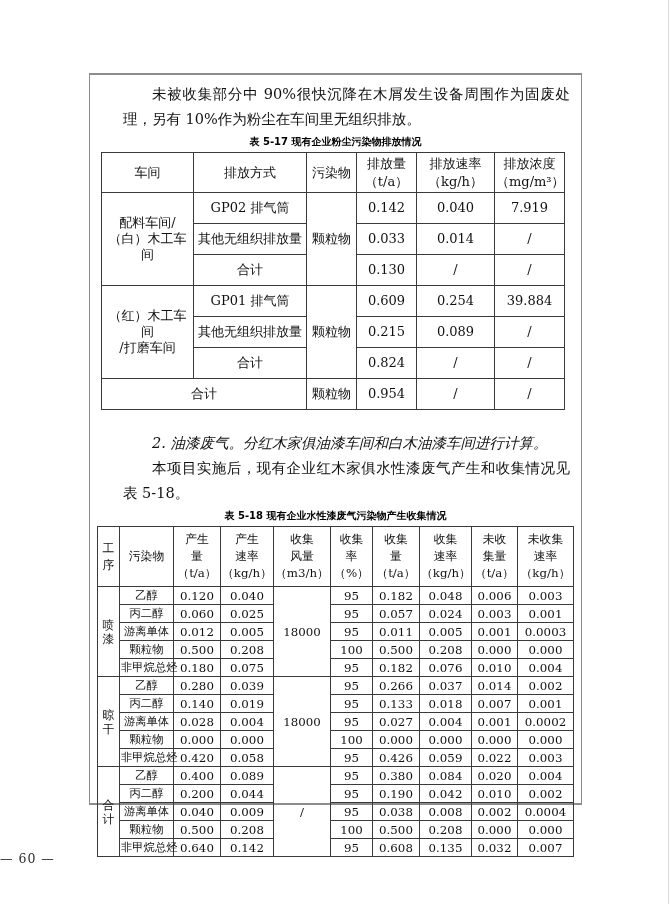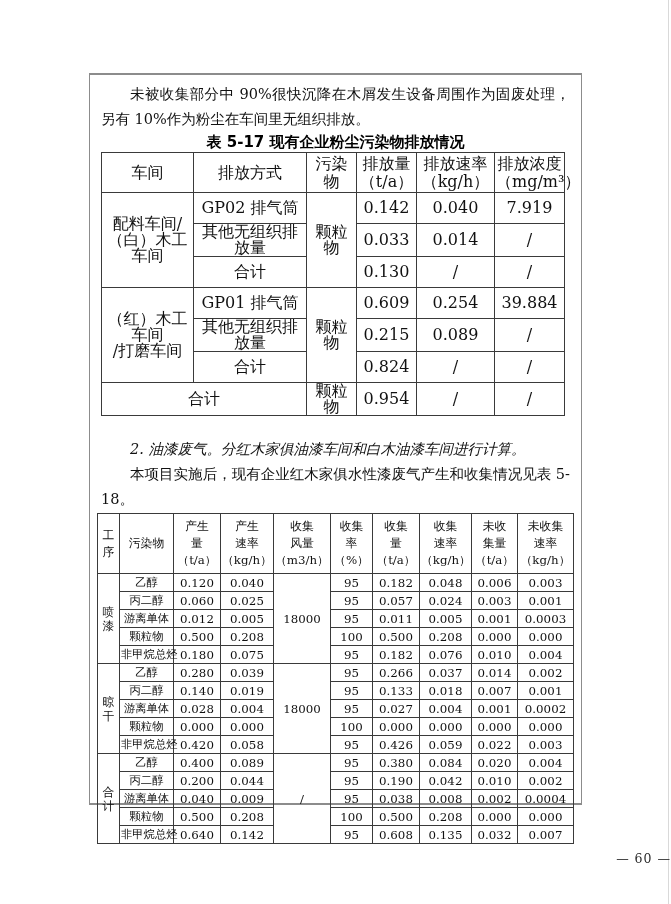--- a/index.html
+++ b/index.html
@@ -12,52 +12,52 @@
   }
 
   .content-box {
     position: absolute; left: 89px; top: 73px; width: 493px; height: 732px;
     border: solid #8c8c8c; border-width: 2.5px 1.5px 2px 1.5px;
     padding: 7px 11px 0 11px;
   }
 
   .para {
     font-size: 14.5px; line-height: 25px; text-align: justify;
-    text-indent: 2em; color: #111;
+    text-indent: 2em; color: #111; margin-left: 22px;
   }
   .para.gap-top { margin-top: 21px; font-style: italic; }
 
   .table-title {
     text-align: center; font-weight: bold;
     font-family: "DejaVu Sans", "Liberation Sans", sans-serif;
-    font-size: 15px; line-height: 18px; margin-top: 1px; margin-bottom: 1px;
+    font-size: 10px; line-height: 18px; margin-top: 1px; margin-bottom: 1px;
     color: #000;
   }
 
   table { border-collapse: collapse; table-layout: fixed; }
   th, td {
     border: 1px solid #3a3a3a; text-align: center; vertical-align: middle;
     font-weight: normal; white-space: pre-line; padding: 0 1px; color: #111;
     overflow: visible;
   }
 
   
-  .t1 { width: 463px; font-size: 16px; }
+  .t1 { width: 463px; font-size: 13px; }
   .t1 thead th { height: 40px; line-height: 18px; }
   .t1 tbody td { height: 31px; line-height: 16px; }
 
   
   .t2 { width: 476px; margin-left: -4px; margin-top: 1px; font-size: 11.8px; }
   .t2 thead th { height: 60px; line-height: 17px; }
   .t2 tbody td { height: 18px; line-height: 14px; }
   .t2 td.nowrap { white-space: nowrap; font-size: 11.3px; margin-left: 35px; }
 
   .page-footer {
     position: absolute; left: 0; top: 851px; width: 671px;
-    text-align: right; font-size: 12.5px; color: #2a2a2a; letter-spacing: 1px;
+    text-align: left; font-size: 12.5px; color: #2a2a2a; letter-spacing: 1px;
   }
 </style>
 </head>
 <body>
 
 <div class="scan-edge-right"></div>
 
 <div class="content-box">
 
   <p class="para">未被收集部分中 90%很快沉降在木屑发生设备周围作为固废处理，另有 10%作为粉尘在车间里无组织排放。</p>
@@ -135,20 +135,21 @@
           <td>0.954</td>
           <td>/</td>
           <td>/</td>
         </tr>
       </tbody>
   </table>
 
   <p class="para gap-top">2. 油漆废气。分红木家俱油漆车间和白木油漆车间进行计算。</p>
   <p class="para">本项目实施后，现有企业红木家俱水性漆废气产生和收集情况见表 5-18。</p>
 
+  <div class="table-title">表 5-18  现有企业水性漆废气污染物产生收集情况</div>
 
   <table class="t2">
     <colgroup>
       <col style="width:22px">
         <col style="width:54px">
         <col style="width:47px">
       <col style="width:53px">
         <col style="width:57px">
         <col style="width:42px">
       <col style="width:47px">

